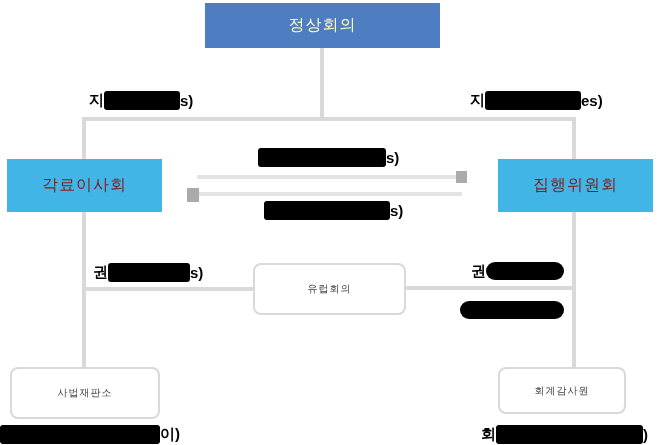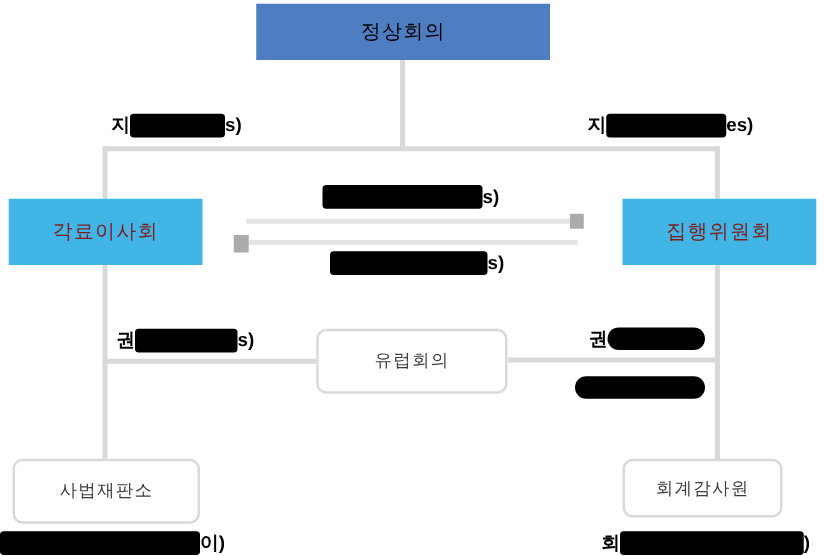--- a/index.html
+++ b/index.html
@@ -4,25 +4,25 @@
 <style>
   html,body{margin:0;padding:0;background:#ffffff;}
   .canvas{
     position:relative;width:660px;height:445px;background:#ffffff;
     overflow:hidden;font-family:"Liberation Sans",sans-serif;
   }
   .node{
     position:absolute;display:flex;align-items:center;justify-content:center;
     font-size:16px;letter-spacing:1px;box-sizing:border-box;white-space:nowrap;
   }
-  .node-blue{background:#4e7ec1;color:#000000;}
+  .node-blue{background:#4e7ec1;color:#fef9c3;}
   .node-cyan{background:#41b5e6;color:#7f1d1d;}
   .node-white{
     background:#ffffff;border:2px solid #d9d9d9;border-radius:8px;
-    color:#3d3d3d;font-size:14px;
+    color:#3d3d3d;font-size:10px;
   }
   .line{position:absolute;background:#d9d9d9;}
   .arrow-line{position:absolute;background:#e4e4e4;height:4px;}
   .arrow-head{position:absolute;background:#ababab;}
   .rlabel{
     position:absolute;display:flex;align-items:center;
     font-size:15px;font-weight:bold;color:#000000;height:22px;white-space:nowrap;
   }
   .redaction-bar{background:#000000;height:19px;border-radius:3px;display:inline-block;}
   .redaction-bar.round{height:18px;border-radius:9px;}

